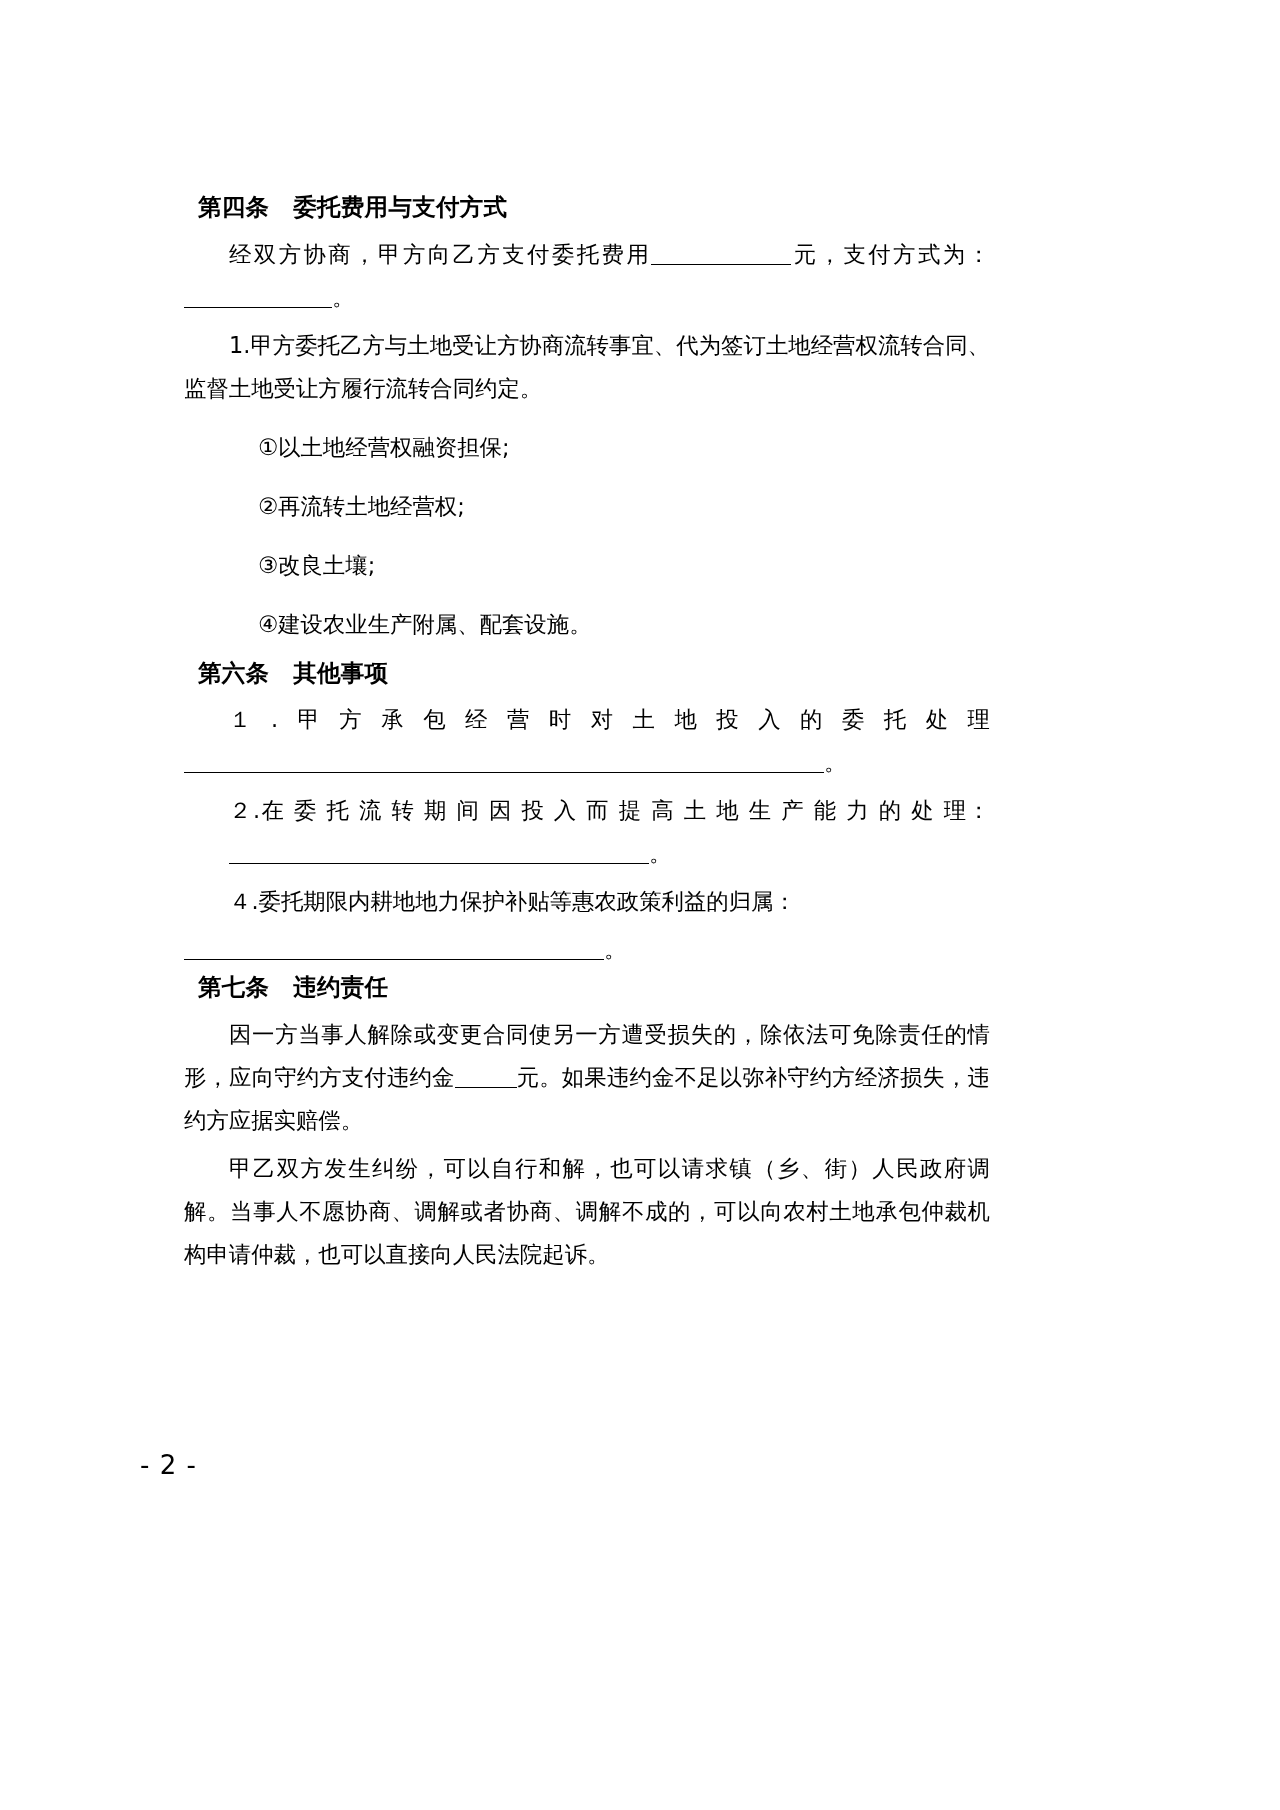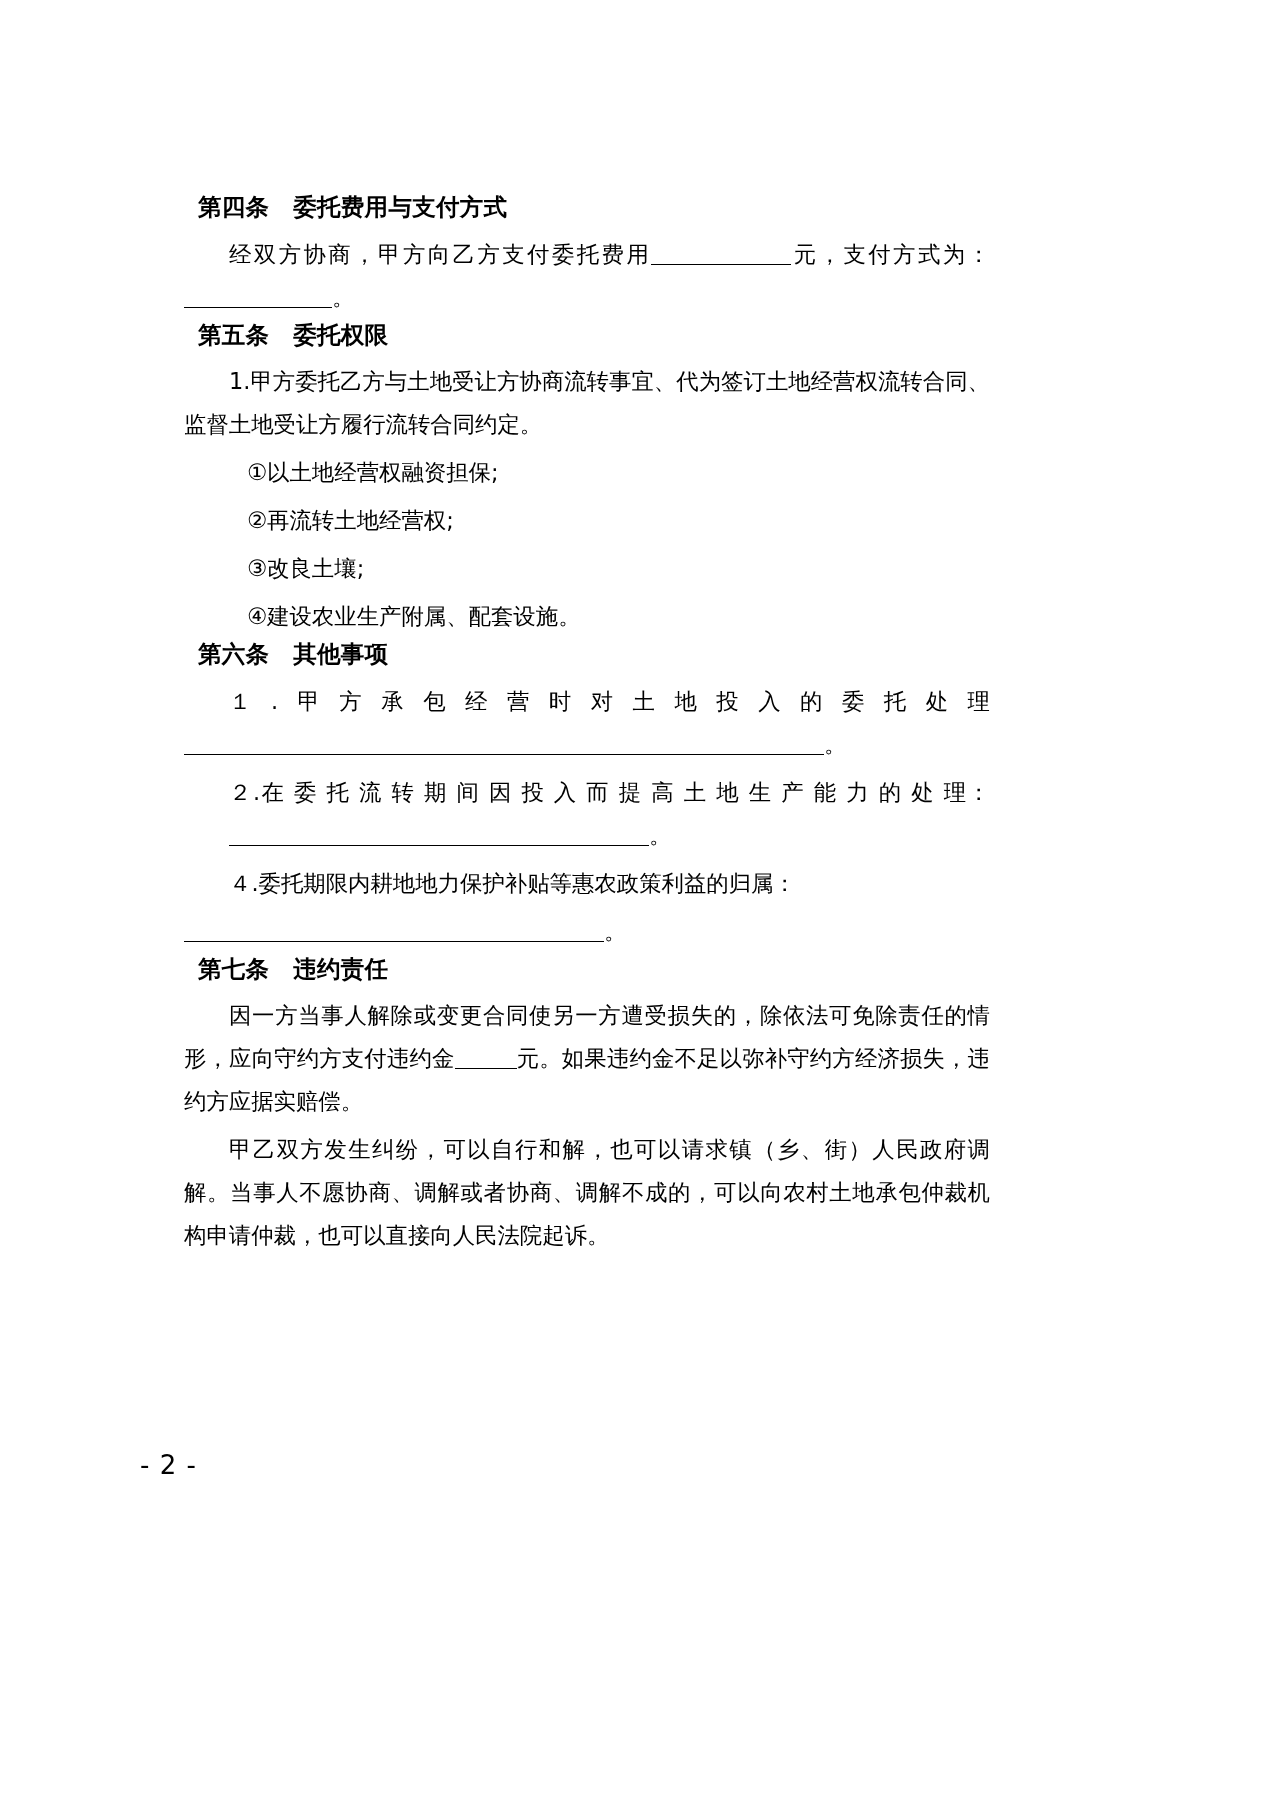--- a/index.html
+++ b/index.html
@@ -84,21 +84,21 @@
   .blank.b-rest { width: 368px; }
 
   
   .grp { margin-bottom: 0; }
 
   .circ-item {
     font-family: "DejaVu Sans", "Liberation Sans", sans-serif;
     font-size: 22.4px;
     line-height: 43px;
     text-indent: 66px;
-    margin: 5px;
+    margin: 16px;
   }
 
   
   .page-number {
     position: absolute;
     left: 140px;
     bottom: 330px;
     font-family: "DejaVu Sans", "Liberation Sans", sans-serif;
     font-size: 26px;
     letter-spacing: 1px;
@@ -110,21 +110,20 @@
 
 <div class="page">
   <div class="body-col">
 
     <div class="grp">
       <div class="article-head">第四条　委托费用与支付方式</div>
       <p class="para indent-2"><span>经双方协商，甲方向乙方支付委托费用</span><span class="blank b-md"></span><span>元，支付方式为：</span><span class="blank b-lg"></span><span>。</span></p>
     </div>
 
     <div class="grp">
-      <div class="article-head">第五条　委托权限</div>
 
       <p class="para indent-2">1.甲方委托乙方与土地受让方协商流转事宜、代为签订土地经营权流转合同、监督土地受让方履行流转合同约定。</p>
 
 
       <p class="circ-item">①以土地经营权融资担保;</p>
       <p class="circ-item">②再流转土地经营权;</p>
       <p class="circ-item">③改良土壤;</p>
       <p class="circ-item">④建设农业生产附属、配套设施。</p>
 
 

